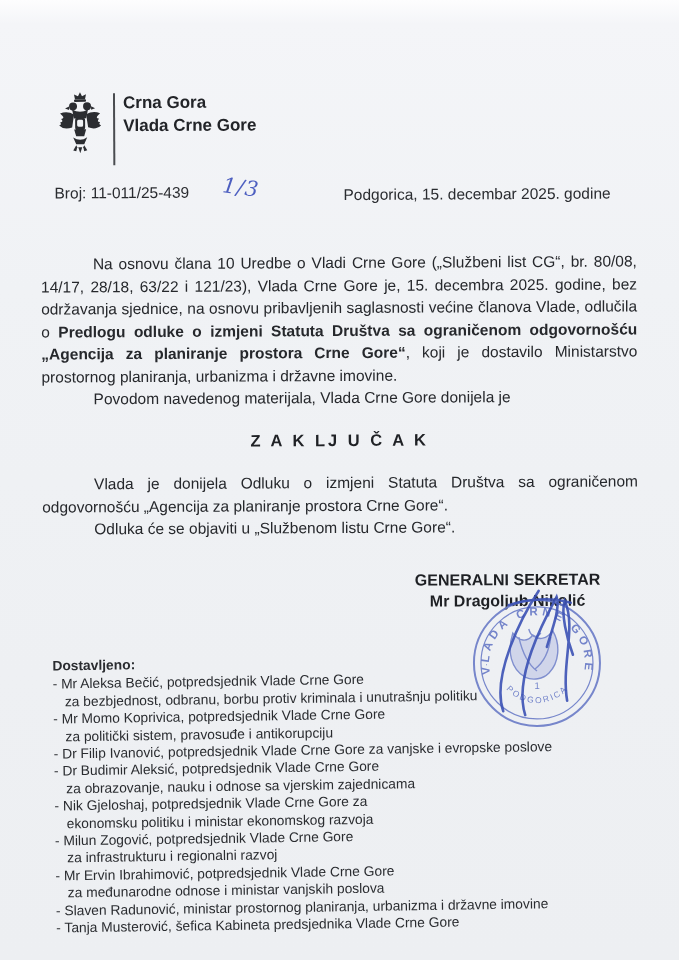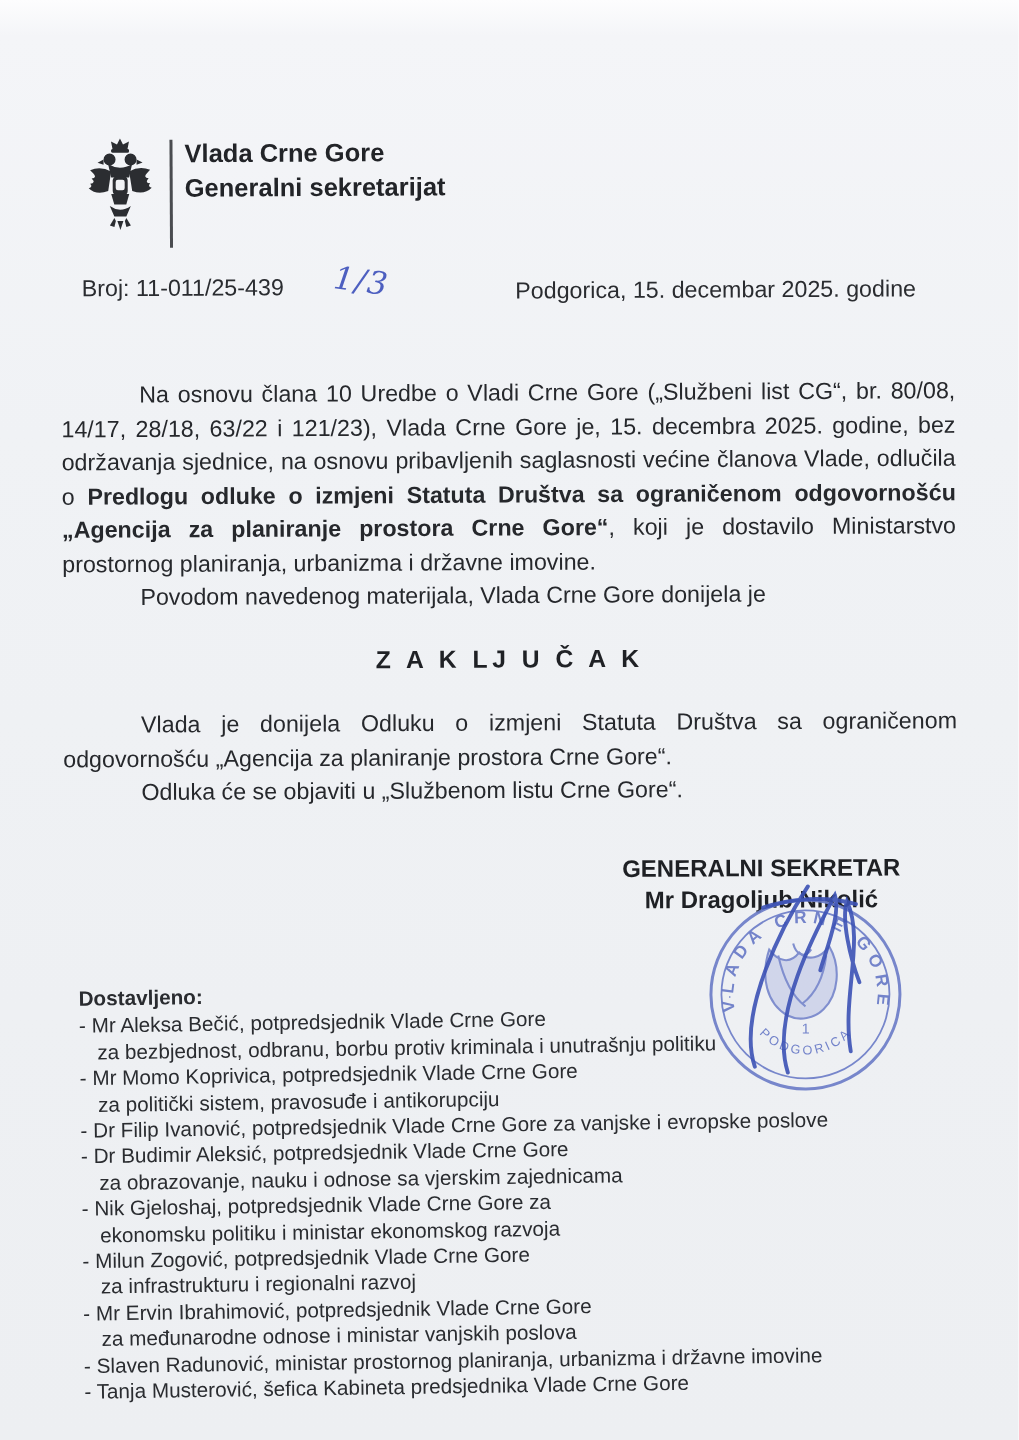--- a/index.html
+++ b/index.html
@@ -66,22 +66,22 @@
 
         <path d="M38 76 h24 l-4 14 h-16z"></path>
         <path d="M36 92 q14 10 28 0 l-6 14 h-16z"></path>
         <path d="M42 108 l-6 10 6 2 2-8z"></path>
         <path d="M58 108 l6 10-6 2-2-8z"></path>
         <path d="M46 112 h8 l-4 12z"></path>
       </g>
     </svg>
     <div class="sep"></div>
     <div class="org">
+      <div>Crna Gora</div>
       <div>Vlada Crne Gore</div>
-      <div>Generalni sekretarijat</div>
     </div>
   </div>
 
   <div class="refrow">
     <span class="broj">Broj: 11-011/25-439</span>
     <span class="hand">1/3</span>
     <span class="pdate">Podgorica, 15. decembar 2025. godine</span>
   </div>
 
   <div class="bodytext">

